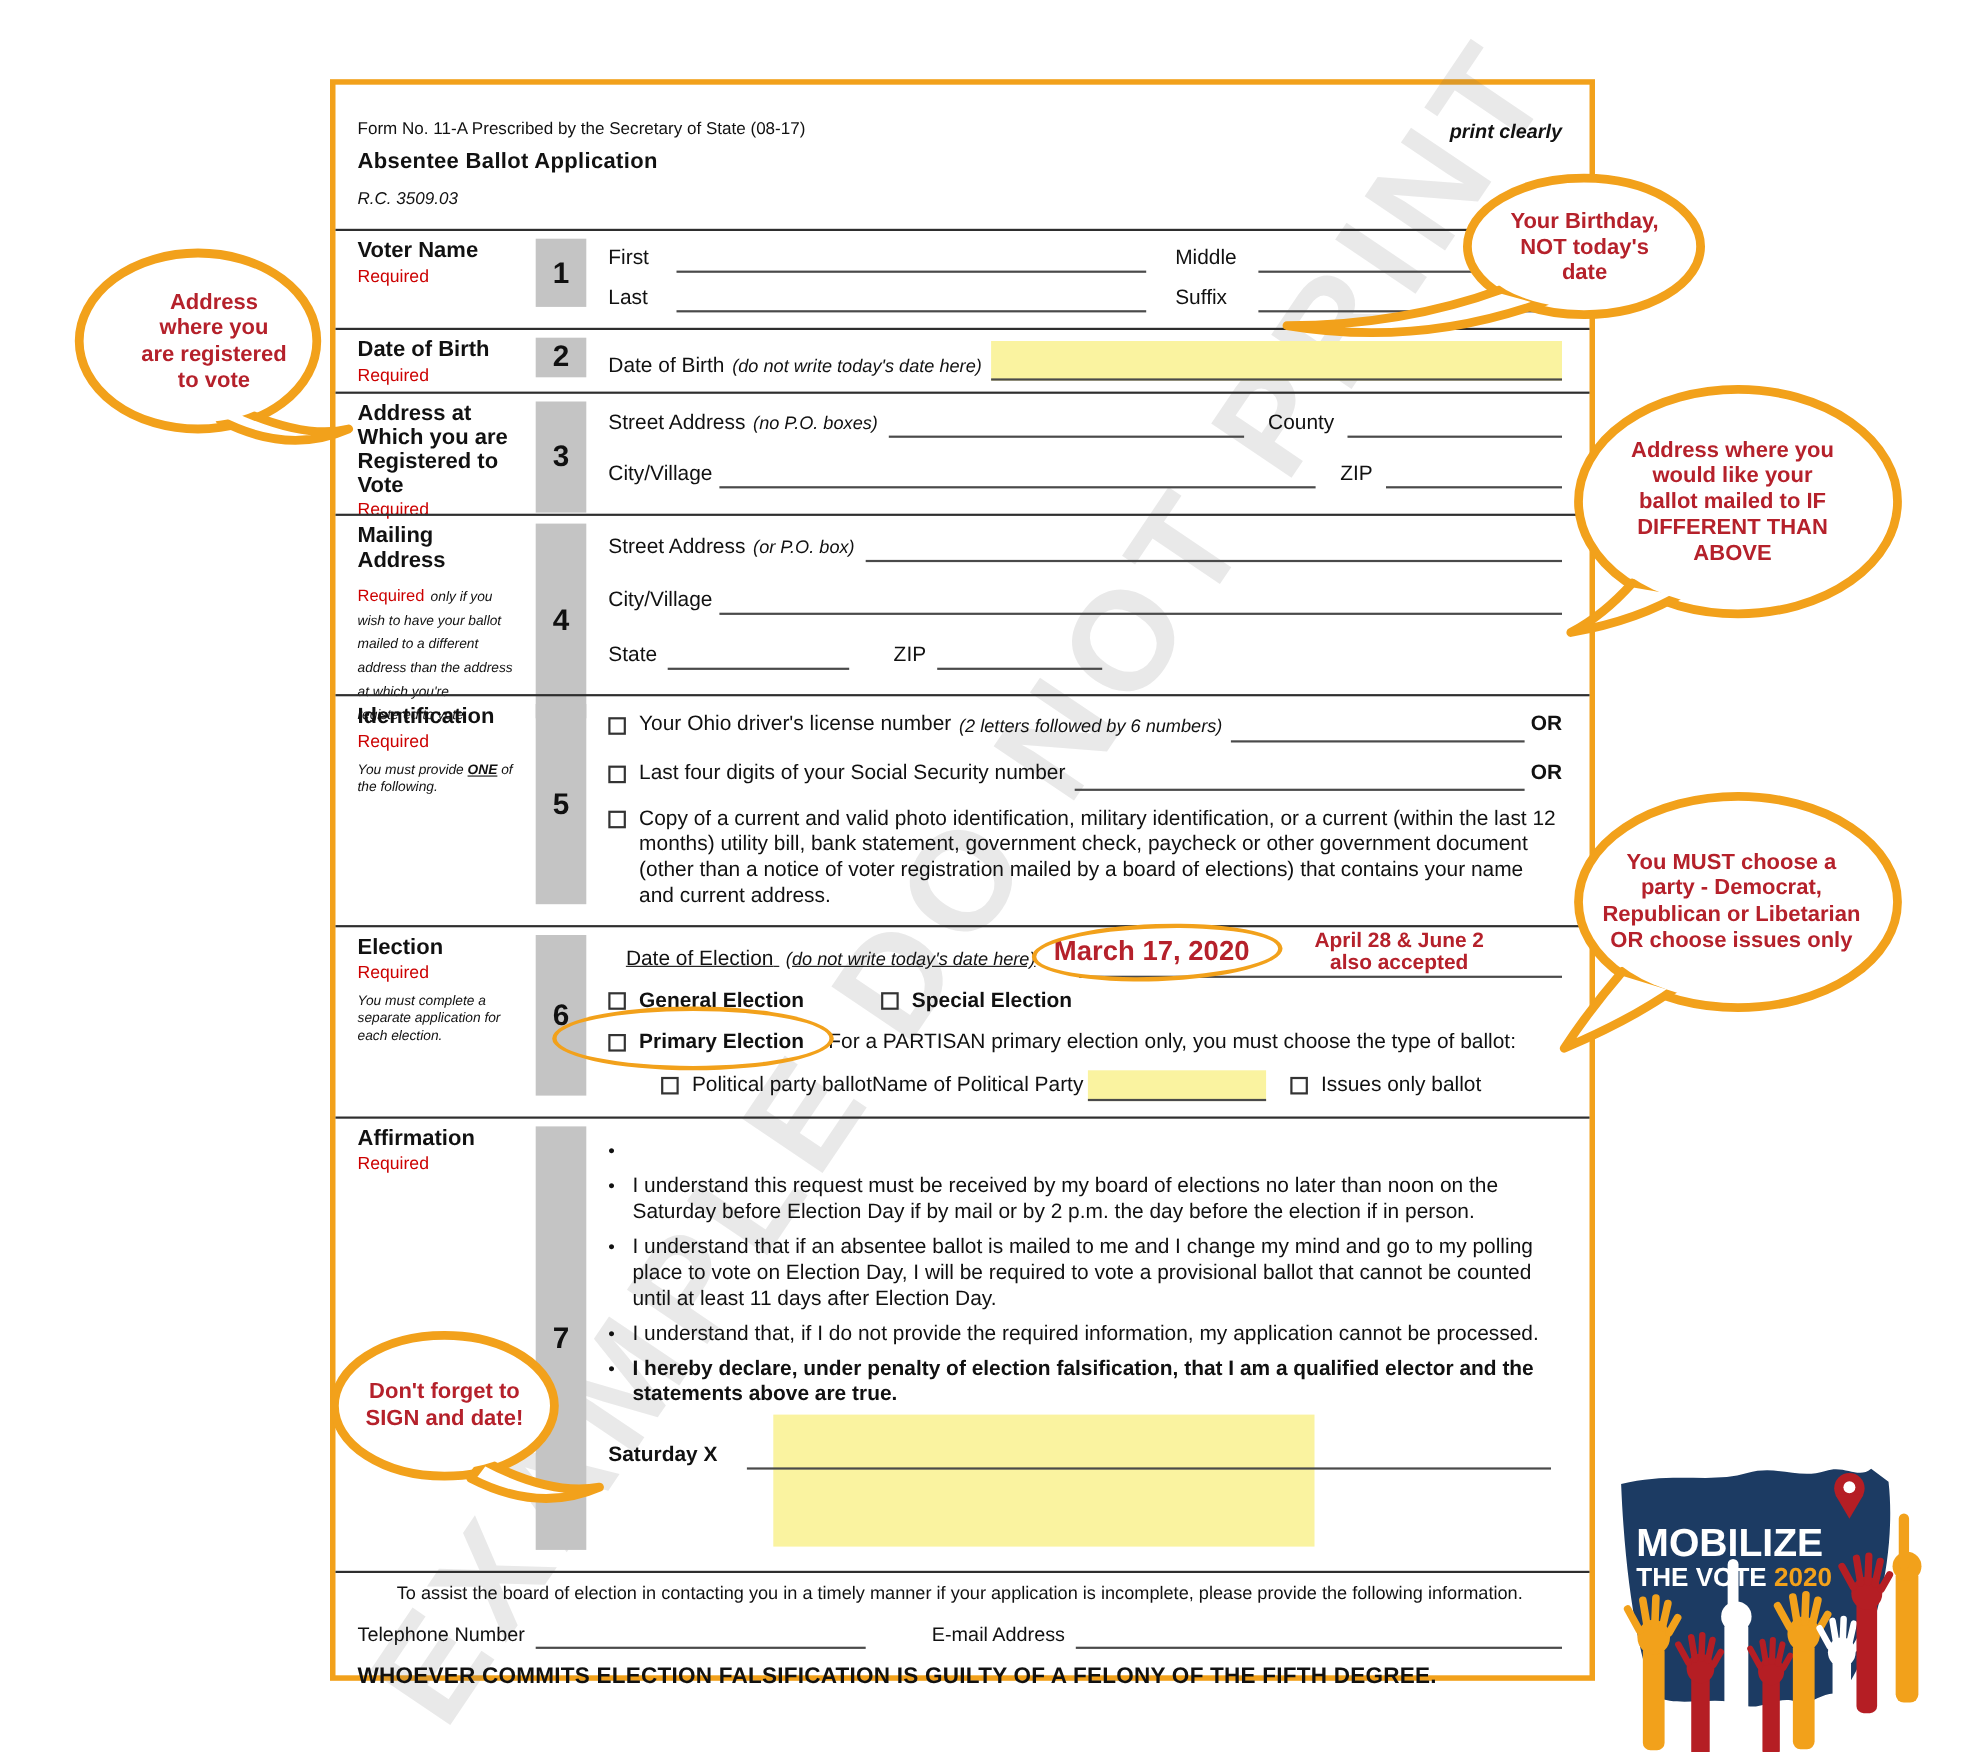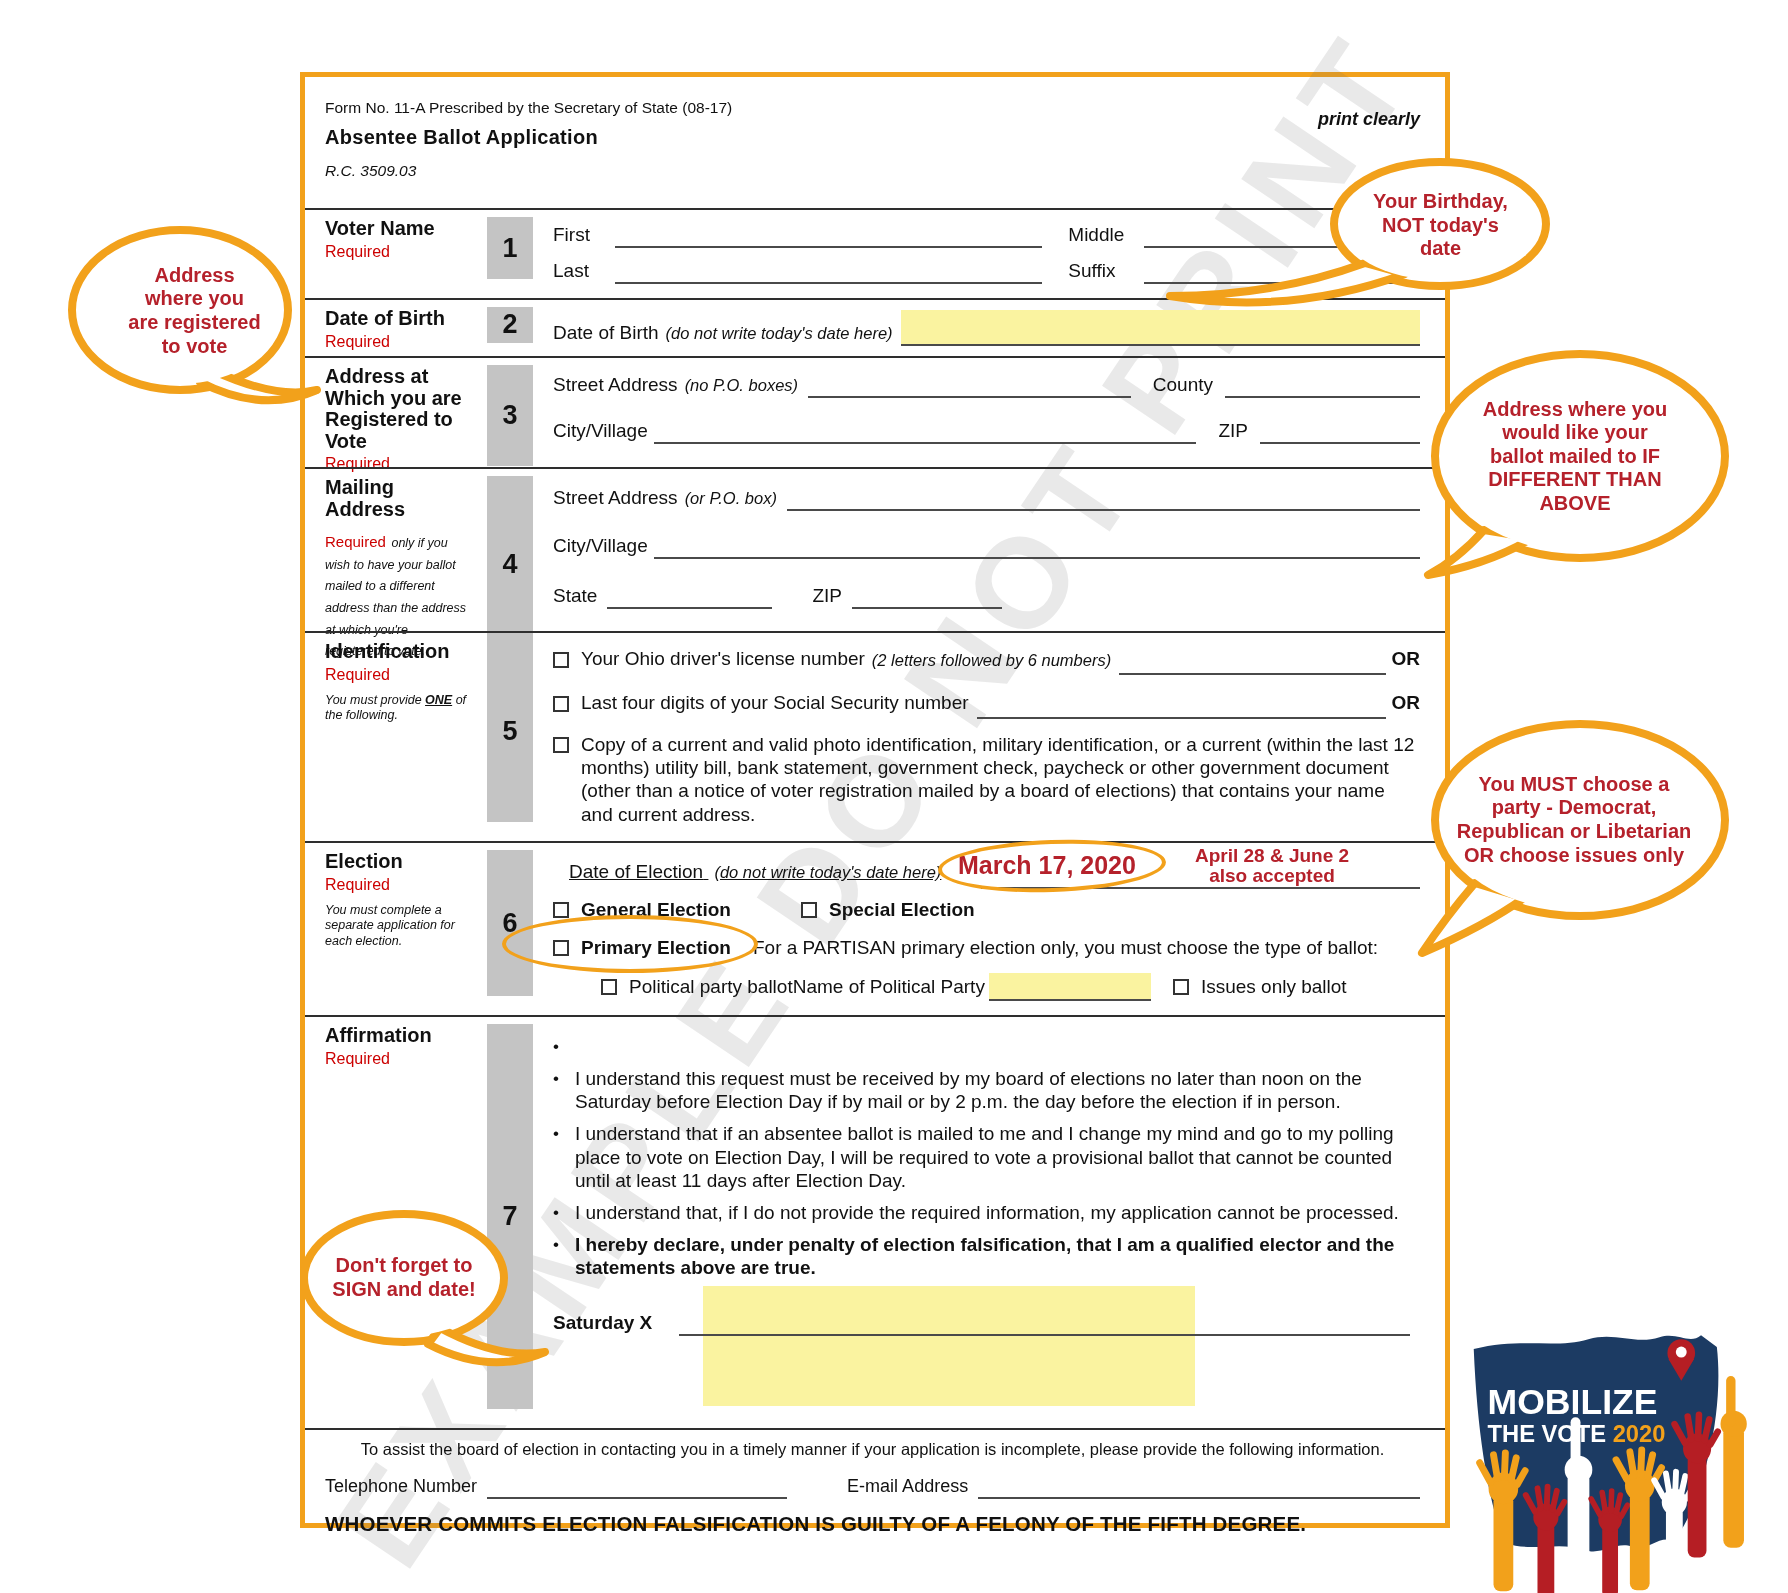--- a/index.html
+++ b/index.html
@@ -10,21 +10,21 @@
   
   .form-box { position:absolute; left:300px; top:72px; width:1150px; height:1456px;
               border:5px solid #F2A11B; background:#fff; }
   .watermark { position:absolute; left:50%; top:50%;
                transform:translate(-50%,-50%) rotate(-56deg);
                font-size:128px; font-weight:700; letter-spacing:12px;
                color:rgba(110,110,110,0.15); white-space:nowrap; z-index:1;
                pointer-events:none; }
   .form-inner { position:relative; z-index:2; height:100%; }
 
-  .form-header { position:relative; height:131px; padding:22px 25px 0 20px; }
+  .form-header { position:relative; height:131px; padding:32px 25px 0 20px; }
   .form-no { font-size:15.5px; }
   .print-clearly { position:absolute; right:25px; top:32px; font-size:18px;
                    font-weight:700; font-style:italic; }
   .title { font-size:20px; font-weight:700; margin-top:9px; letter-spacing:0.3px; }
   .rc { font-style:italic; font-size:15.5px; margin-top:13px; }
 
   .sec { display:grid; grid-template-columns:142px 46px 1fr; column-gap:20px;
          border-top:2px solid #2e2e2e; padding:0 25px 12px 20px; position:relative; }
   .lbl { padding-top:8px; font-weight:700; font-size:20px; line-height:1.08; }
   .req { color:#CC0000; font-weight:400; font-size:16px; margin-top:3px; }

